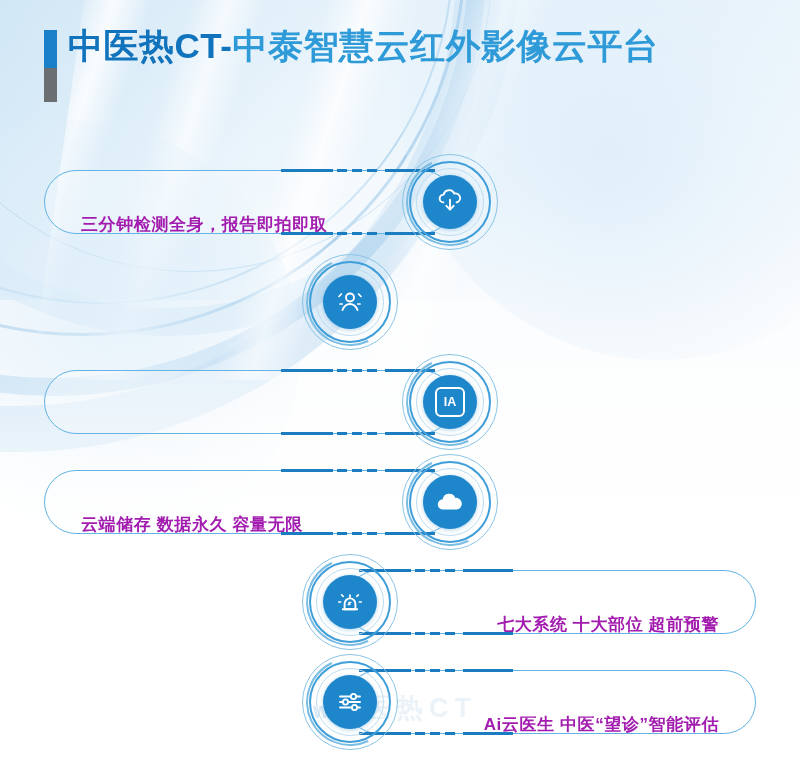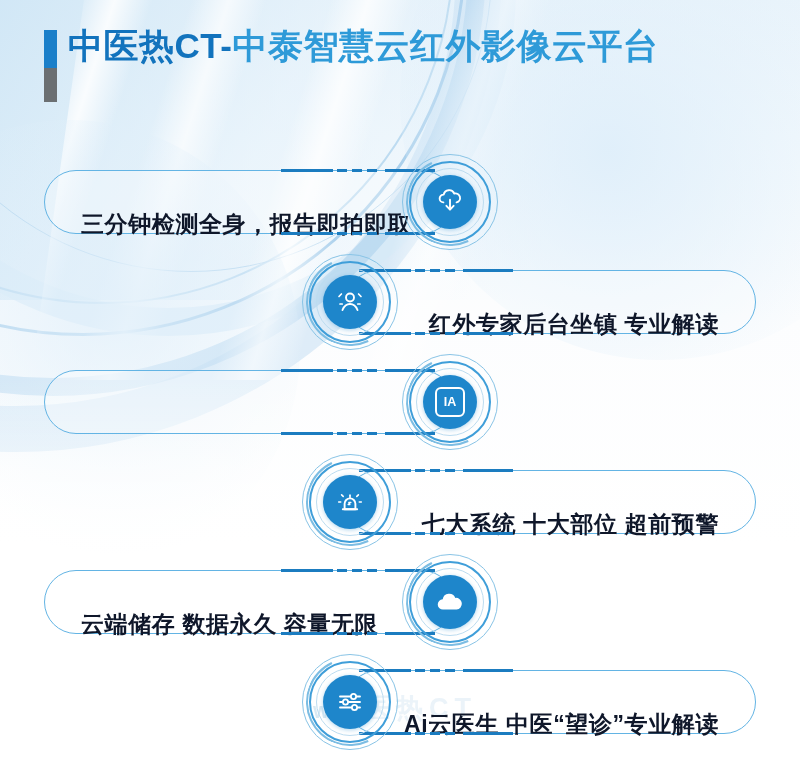--- a/index.html
+++ b/index.html
@@ -64,21 +64,21 @@
 
   
   .rows{position:absolute;left:0;top:152px;width:800px;}
   .row{position:relative;height:100px;}
 
   .card{position:absolute;top:18px;height:64px;box-sizing:border-box;
         border:1.6px solid #63b4e4;border-radius:33px;background:rgba(255,255,255,.30);
         display:flex;align-items:center;}
   .card.left{left:44px;width:410px;justify-content:flex-start;padding-left:36px;}
   .card.right{right:44px;width:410px;justify-content:flex-end;padding-right:36px;}
-  .card .ctext{font-size:23px;font-weight:bold;color:#0f172a;letter-spacing:.6px;white-space:nowrap;margin-top:44px;}
+  .card .ctext{font-size:17px;font-weight:bold;color:#a21caf;letter-spacing:.6px;white-space:nowrap;margin-top:44px;}
   .card.left .ctext{padding-right:86px;}
   .card.right .ctext{padding-left:86px;}
 
   
   .edge{position:absolute;height:3px;background:#1b7cc0;}
   .edge.e-top{top:-2px;}
   .edge.e-bot{bottom:-2px;}
   .dashes{position:absolute;display:flex;gap:5px;}
   .dashes i{display:block;width:10px;height:3px;background:#1b7cc0;}
   .dashes.d-top{top:-2px;}
@@ -172,37 +172,20 @@
           <svg width="30" height="28" viewBox="0 0 30 28" fill="none">
             <path d="M8.4 14.4a3.9 3.9 0 0 1 .3-7.8 5.6 5.6 0 0 1 10.6-1.1 4.4 4.4 0 0 1 2.3 8.9" stroke="#fff" stroke-width="1.9" stroke-linecap="round" stroke-linejoin="round"></path>
             <path d="M15 11.6v9.6" stroke="#fff" stroke-width="1.9" stroke-linecap="round"></path>
             <path d="M11.4 17.8 15 21.6l3.6-3.8" stroke="#fff" stroke-width="1.9" stroke-linecap="round" stroke-linejoin="round"></path>
           </svg>
         </span>
       </div>
     </div>
 
     <div class="row">
-      <div class="card right">
-        <span class="edge e-top" style="left:12px;width:52px;"></span>
-        <span class="dashes d-top" style="left:68px;">
-            <i></i>
-            <i></i>
-            <i></i>
-          </span>
-        <span class="edge e-top" style="left:116px;width:50px;"></span>
-        <span class="edge e-bot" style="left:12px;width:52px;"></span>
-        <span class="dashes d-bot" style="left:68px;">
-            <i></i>
-            <i></i>
-            <i></i>
-          </span>
-        <span class="edge e-bot" style="left:116px;width:50px;"></span>
-        <span class="ctext">红外专家后台坐镇 专业解读</span>
-      </div>
       <div class="badge" style="left:300px;">
         <span class="ring r-out"></span>
         <span class="ring r-arc"></span>
         <span class="ring r-mid"></span>
         <span class="ring r-in"></span>
         <span class="core">
           <svg width="30" height="28" viewBox="0 0 30 28" fill="none">
             <circle cx="15" cy="9.5" r="4" stroke="#fff" stroke-width="1.9"></circle>
             <path d="M7.5 22c1.6-4 4.3-6 7.5-6s5.9 2 7.5 6" stroke="#fff" stroke-width="1.9" stroke-linecap="round"></path>
             <path d="M4 8.5 6.4 6m19.6 2.5L23.6 6M5 16h2.2M22.8 16H25" stroke="#fff" stroke-width="1.7" stroke-linecap="round"></path>
@@ -228,20 +211,51 @@
           </span>
         <span class="edge e-bot" style="left:340px;width:50px;"></span>
       </div>
       <div class="badge" style="left:400px;">
         <span class="ring r-out"></span>
         <span class="ring r-arc"></span>
         <span class="ring r-mid"></span>
         <span class="ring r-in"></span>
         <span class="core">
           <span class="iatag">IA</span>
+        </span>
+      </div>
+    </div>
+
+    <div class="row">
+      <div class="card left">
+        <span class="edge e-top" style="left:236px;width:52px;"></span>
+        <span class="dashes d-top" style="left:292px;">
+            <i></i>
+            <i></i>
+            <i></i>
+          </span>
+        <span class="edge e-top" style="left:340px;width:50px;"></span>
+        <span class="edge e-bot" style="left:236px;width:52px;"></span>
+        <span class="dashes d-bot" style="left:292px;">
+            <i></i>
+            <i></i>
+            <i></i>
+          </span>
+        <span class="edge e-bot" style="left:340px;width:50px;"></span>
+        <span class="ctext">云端储存 数据永久 容量无限</span>
+      </div>
+      <div class="badge" style="left:400px;">
+        <span class="ring r-out"></span>
+        <span class="ring r-arc"></span>
+        <span class="ring r-mid"></span>
+        <span class="ring r-in"></span>
+        <span class="core">
+          <svg width="32" height="24" viewBox="0 0 32 24" fill="none">
+            <path d="M9.2 19.6a5.2 5.2 0 0 1-.5-10.4 6.6 6.6 0 0 1 12.6-1.3 5 5 0 0 1 1.3 11.7z" fill="#fff"></path>
+          </svg>
         </span>
       </div>
     </div>
 
     <div class="row">
       <div class="card right">
         <span class="edge e-top" style="left:12px;width:52px;"></span>
         <span class="dashes d-top" style="left:68px;">
             <i></i>
             <i></i>
@@ -268,67 +282,36 @@
             <path d="M7.8 21.2h14.4" stroke="#fff" stroke-width="1.9" stroke-linecap="round"></path>
             <path d="M15 9.6V7.2" stroke="#fff" stroke-width="1.7" stroke-linecap="round"></path>
             <path d="M21.8 8.4 23.4 6.9M8.2 8.4 6.6 6.9M24.3 14h2M3.7 14h2" stroke="#fff" stroke-width="1.6" stroke-linecap="round"></path>
             <path d="M15.8 14.6h-1.9l.9 2h-1.6" stroke="#fff" stroke-width="1.5" stroke-linecap="round" stroke-linejoin="round"></path>
           </svg>
         </span>
       </div>
     </div>
 
     <div class="row">
-      <div class="card left">
-        <span class="edge e-top" style="left:236px;width:52px;"></span>
-        <span class="dashes d-top" style="left:292px;">
-            <i></i>
-            <i></i>
-            <i></i>
-          </span>
-        <span class="edge e-top" style="left:340px;width:50px;"></span>
-        <span class="edge e-bot" style="left:236px;width:52px;"></span>
-        <span class="dashes d-bot" style="left:292px;">
-            <i></i>
-            <i></i>
-            <i></i>
-          </span>
-        <span class="edge e-bot" style="left:340px;width:50px;"></span>
-        <span class="ctext">云端储存 数据永久 容量无限</span>
-      </div>
-      <div class="badge" style="left:400px;">
-        <span class="ring r-out"></span>
-        <span class="ring r-arc"></span>
-        <span class="ring r-mid"></span>
-        <span class="ring r-in"></span>
-        <span class="core">
-          <svg width="32" height="24" viewBox="0 0 32 24" fill="none">
-            <path d="M9.2 19.6a5.2 5.2 0 0 1-.5-10.4 6.6 6.6 0 0 1 12.6-1.3 5 5 0 0 1 1.3 11.7z" fill="#fff"></path>
-          </svg>
-        </span>
-      </div>
-    </div>
-
-    <div class="row">
       <div class="card right">
         <span class="edge e-top" style="left:12px;width:52px;"></span>
         <span class="dashes d-top" style="left:68px;">
             <i></i>
             <i></i>
             <i></i>
           </span>
         <span class="edge e-top" style="left:116px;width:50px;"></span>
         <span class="edge e-bot" style="left:12px;width:52px;"></span>
         <span class="dashes d-bot" style="left:68px;">
             <i></i>
             <i></i>
             <i></i>
           </span>
         <span class="edge e-bot" style="left:116px;width:50px;"></span>
-        <span class="ctext">Ai云医生 中医“望诊”专业解读</span>
+        <span class="ctext">Ai云医生 中医“望诊”智能评估</span>
       </div>
       <div class="badge" style="left:300px;">
         <span class="ring r-out"></span>
         <span class="ring r-arc"></span>
         <span class="ring r-mid"></span>
         <span class="ring r-in"></span>
         <span class="core">
           <svg width="30" height="26" viewBox="0 0 30 26" fill="none">
             <path d="M5 7.5h20M5 13h20M5 18.5h20" stroke="#fff" stroke-width="1.9" stroke-linecap="round"></path>
             <circle cx="18.5" cy="7.5" r="2.6" fill="#1e86cb" stroke="#fff" stroke-width="1.8"></circle>

